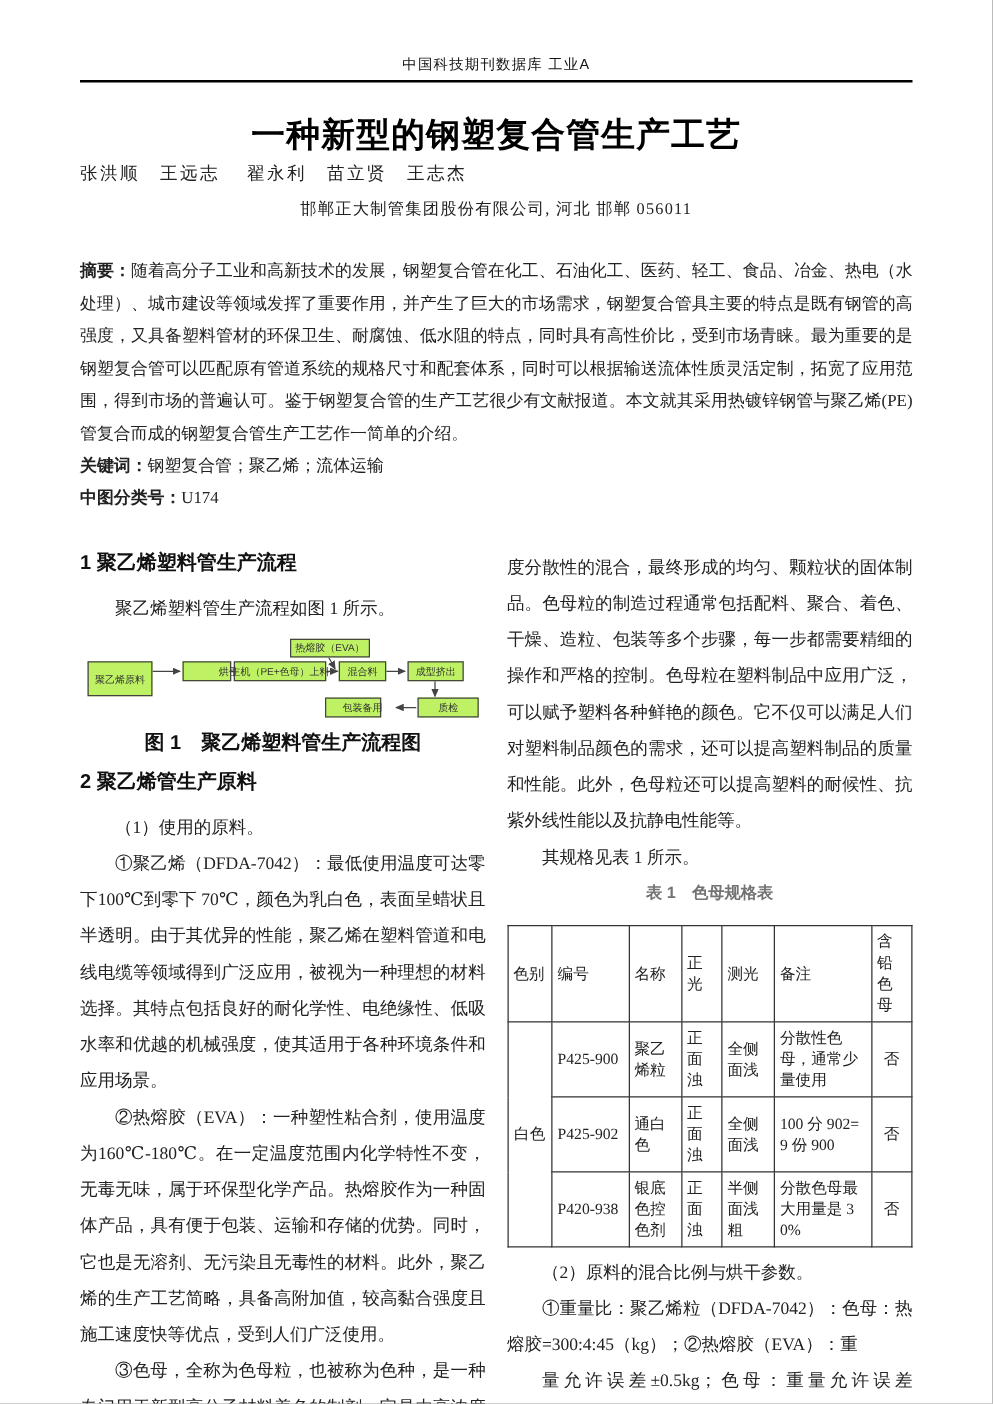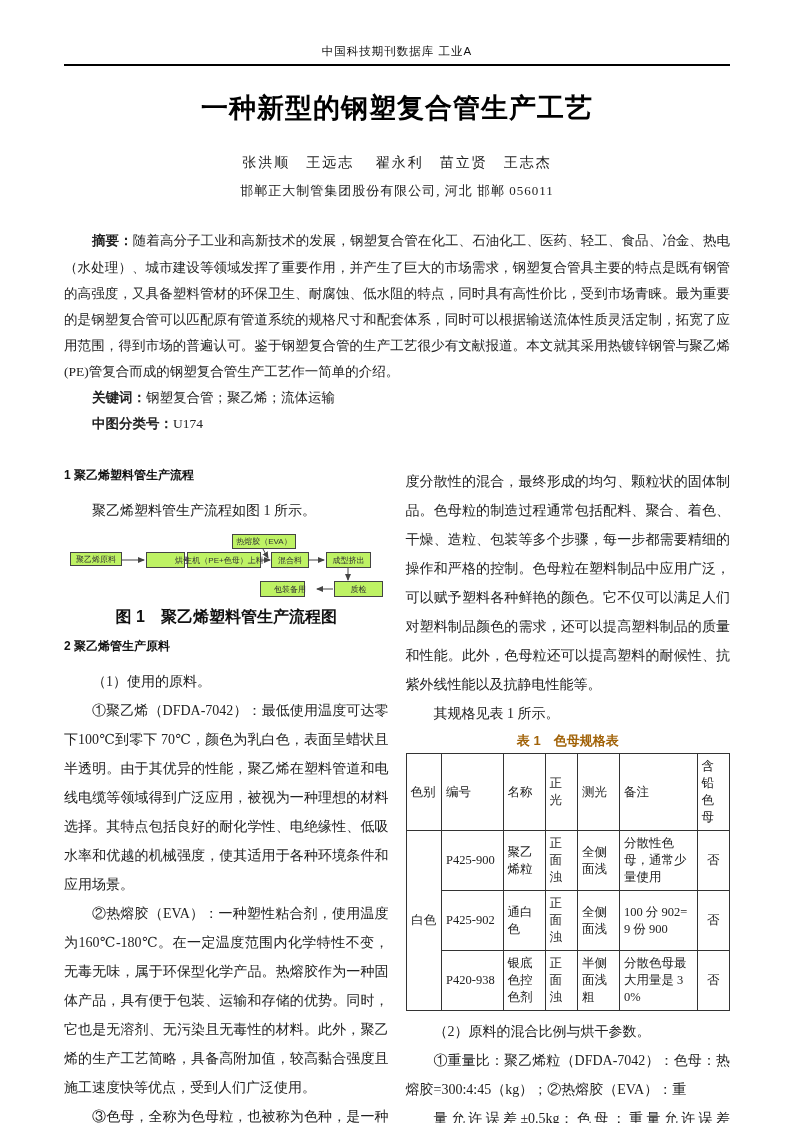--- a/index.html
+++ b/index.html
@@ -7,43 +7,43 @@
   .page {
     width:794px; height:1123px; margin:0 auto; background:#ffffff;
     position:relative; padding:44px 64px 28px 64px; color:#222;
     font-family:"Liberation Serif","DejaVu Serif",serif; overflow:hidden;
   }
   .journal-header { text-align:center; font-size:11.5px; letter-spacing:1px; color:#111;
     font-family:"Liberation Sans","DejaVu Sans",sans-serif; }
   .header-rule { border:none; border-top:2px solid #000; margin-top:5px; }
   .paper-title { text-align:center; font-size:27px; font-weight:bold; margin-top:24px;
     font-family:"Liberation Sans","DejaVu Sans",sans-serif; letter-spacing:1px; color:#000; }
-  .authors { text-align:center; font-size:14px; margin-top:28px; letter-spacing:2px; }
+  .authors { font-size:14px; margin-top:4px; letter-spacing:2px; }
   .affiliation { text-align:center; font-size:13px; margin-top:10px; letter-spacing:1px; }
   .abstract { margin-top:28px; font-size:13.5px; line-height:26px; text-align:justify; }
-  .inline-label { font-weight:bold; font-family:Liberation Mono, monospace;margin-left:28px; }
+  .inline-label { font-weight:bold; font-family:Liberation Serif, serif; }
   .meta-line { font-size:13.5px; line-height:25px; text-align:justify; }
   .columns { display:flex; gap:17px; margin-top:30px; align-items:flex-start; }
   .col { width:325px; }
-  .sec-heading { font-size:12px; font-weight:bold; color:#111;
+  .sec-heading { font-size:16px; font-weight:bold; color:#111;
     font-family:"Liberation Sans","DejaVu Sans",sans-serif; margin:6px 0 12px 0; }
   .body-p { font-size:14px; line-height:29px; text-indent:2em; text-align:justify; }
   .body-p.noindent { text-indent:0; }
   
   .diagram { position:relative; height:68px; margin:8px 0 2px 0; }
   .dbox { position:absolute; border:1px solid #444; background:#bef264; font-size:8px;
     display:flex; align-items:center; justify-content:center; text-align:center;
     line-height:9px; padding:1px; color:#333; white-space:nowrap;
     font-family:"Liberation Sans","DejaVu Sans",sans-serif; }
   .diagram svg { position:absolute; left:0; top:0; }
   .fig-caption { text-align:center; font-size:16px; font-weight:bold; margin:6px 0 10px 0;
     font-family:"Liberation Sans","DejaVu Sans",sans-serif; color:#111; }
   
-  .tbl-caption { text-align:center; font-size:13px; font-weight:bold; margin:4px 0 3px 0;
-    font-family:"Liberation Sans","DejaVu Sans",sans-serif; color:#a16207; }
+  .tbl-caption { text-align:center; font-size:13px; font-weight:bold; margin:4px 0 17px 0;
+    font-family:"Liberation Sans","DejaVu Sans",sans-serif; color:#737373; }
   table.spec { width:100%; border-collapse:collapse; font-size:12.5px; line-height:17px;
     table-layout:fixed; margin-bottom:6px; }
   table.spec th, table.spec td { border:1px solid #333; padding:4px 4px; font-weight:normal;
     text-align:left; vertical-align:middle; word-break:break-all; }
   table.spec .center { text-align:center; }
 </style>
 </head>
 <body>
 
 <div class="page">
@@ -75,21 +75,21 @@
           </defs>
           <line x1="58" y1="27" x2="80" y2="27" stroke="#444" stroke-width="1" marker-end="url(#ah)"></line>
           <line x1="112" y1="27" x2="122" y2="27" stroke="#444" stroke-width="1" marker-end="url(#ah)"></line>
           <line x1="197" y1="27" x2="206" y2="27" stroke="#444" stroke-width="1" marker-end="url(#ah)"></line>
           <line x1="199" y1="16" x2="204" y2="25" stroke="#444" stroke-width="1" marker-end="url(#ah)"></line>
           <line x1="245" y1="27" x2="260" y2="27" stroke="#444" stroke-width="1" marker-end="url(#ah)"></line>
           <line x1="284" y1="35" x2="284" y2="47" stroke="#444" stroke-width="1" marker-end="url(#ah)"></line>
           <line x1="269" y1="56" x2="253" y2="56" stroke="#444" stroke-width="1" marker-end="url(#ah)"></line>
         </svg>
         <div class="dbox" style="left:168px; top:1px;  width:64px; height:15px;">热熔胶（EVA）</div>
-        <div class="dbox" style="left:6px;   top:19px; width:52px; height:14px;">聚乙烯原料</div>
+        <div class="dbox" style="left:6px;   top:19px; width:52px; height:28px;">聚乙烯原料</div>
         <div class="dbox" style="left:82px;  top:19px; width:30px; height:16px;padding-left:36px;">烘干</div>
         <div class="dbox" style="left:123px; top:19px; width:74px; height:16px;">主机（PE+色母）上料</div>
         <div class="dbox" style="left:207px; top:19px; width:38px; height:16px;">混合料</div>
         <div class="dbox" style="left:262px; top:19px; width:45px; height:16px;">成型挤出</div>
         <div class="dbox" style="left:196px; top:48px; width:45px; height:16px;padding-left:16px;">包装备用</div>
         <div class="dbox" style="left:270px; top:48px; width:49px; height:16px;">质检</div>
       </div>
       <div class="fig-caption">图 1　聚乙烯塑料管生产流程图</div>
 
       <div class="sec-heading">2 聚乙烯管生产原料</div>

